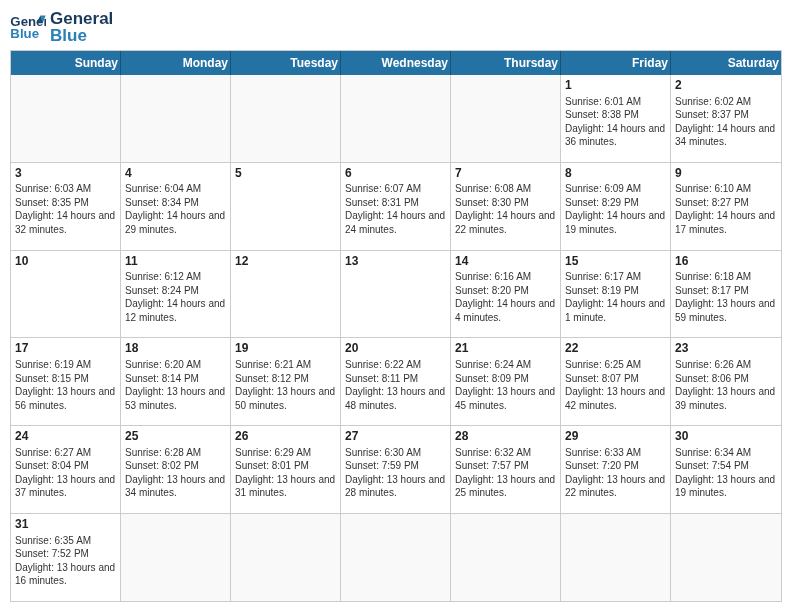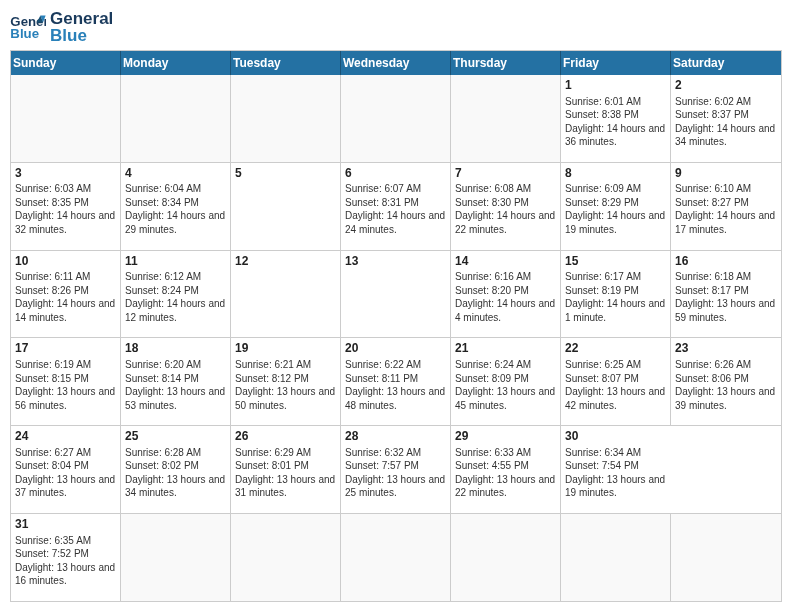--- a/index.html
+++ b/index.html
@@ -55,21 +55,21 @@
       display: flex;
       flex-direction: column;
     }
     .cal-header {
       display: grid;
       grid-template-columns: repeat(7, 1fr);
       background: #2471a3;
     }
     .cal-header-cell {
       color: white;
-      text-align: left;
+      text-align: right;
       padding: 5px 2px;
       font-size: 12px;
       font-weight: bold;
       border-right: 1px solid #1a5276;
     }
     .cal-header-cell:last-child {
       border-right: none;
     }
     .cal-body {
       flex: 1;
@@ -202,23 +202,20 @@
           <div class="cal-cell">
             <span class="day-num">9</span>
             <div class="day-info">Sunrise: 6:10 AM
 Sunset: 8:27 PM
 Daylight: 14 hours and 17 minutes.</div>
           </div>
         </div>
         <div class="cal-row">
           <div class="cal-cell">
             <span class="day-num">10</span>
-            <div class="day-info">Sunrise: 6:11 AM
-Sunset: 8:26 PM
-Daylight: 14 hours and 14 minutes.</div>
           </div>
           <div class="cal-cell">
             <span class="day-num">11</span>
             <div class="day-info">Sunrise: 6:12 AM
 Sunset: 8:24 PM
 Daylight: 14 hours and 12 minutes.</div>
           </div>
           <div class="cal-cell">
             <span class="day-num">12</span>
           </div>
@@ -301,29 +298,35 @@
 Sunset: 8:02 PM
 Daylight: 13 hours and 34 minutes.</div>
           </div>
           <div class="cal-cell">
             <span class="day-num">26</span>
             <div class="day-info">Sunrise: 6:29 AM
 Sunset: 8:01 PM
 Daylight: 13 hours and 31 minutes.</div>
           </div>
           <div class="cal-cell">
+            <span class="day-num">27</span>
+            <div class="day-info">Sunrise: 6:30 AM
+Sunset: 7:59 PM
+Daylight: 13 hours and 28 minutes.</div>
+          </div>
+          <div class="cal-cell">
             <span class="day-num">28</span>
             <div class="day-info">Sunrise: 6:32 AM
 Sunset: 7:57 PM
 Daylight: 13 hours and 25 minutes.</div>
           </div>
           <div class="cal-cell">
             <span class="day-num">29</span>
             <div class="day-info">Sunrise: 6:33 AM
-Sunset: 4:55 PM
+Sunset: 7:20 PM
 Daylight: 13 hours and 22 minutes.</div>
           </div>
           <div class="cal-cell">
             <span class="day-num">30</span>
             <div class="day-info">Sunrise: 6:34 AM
 Sunset: 7:54 PM
 Daylight: 13 hours and 19 minutes.</div>
           </div>
         </div>
         <div class="cal-row">

